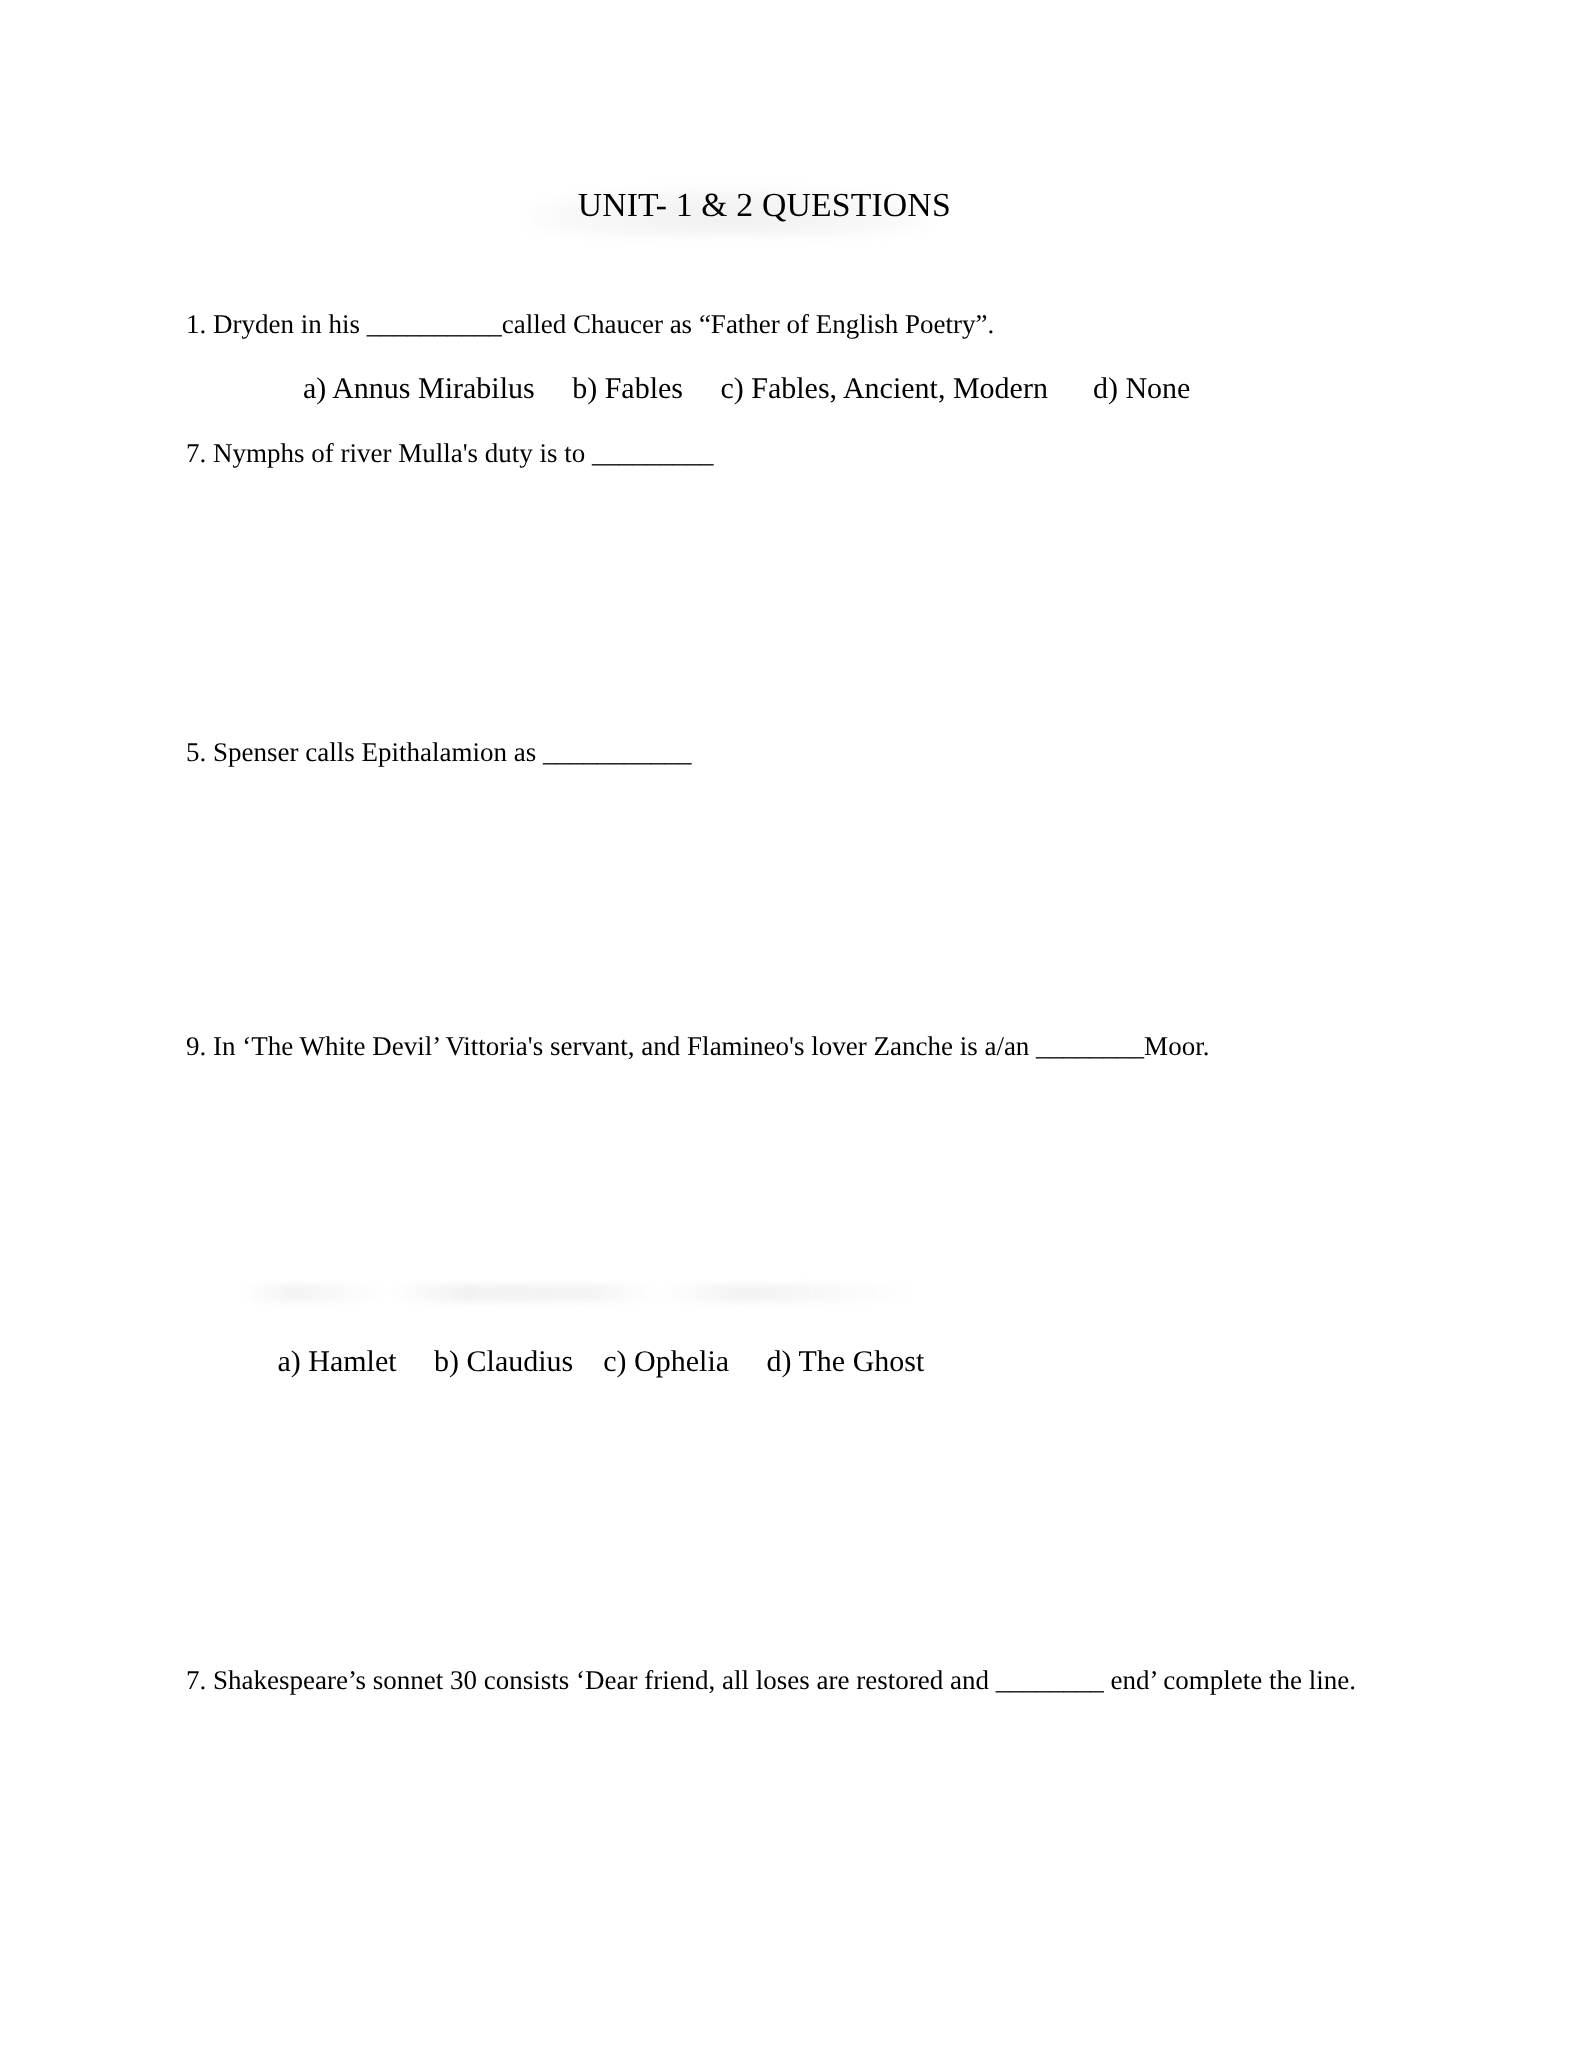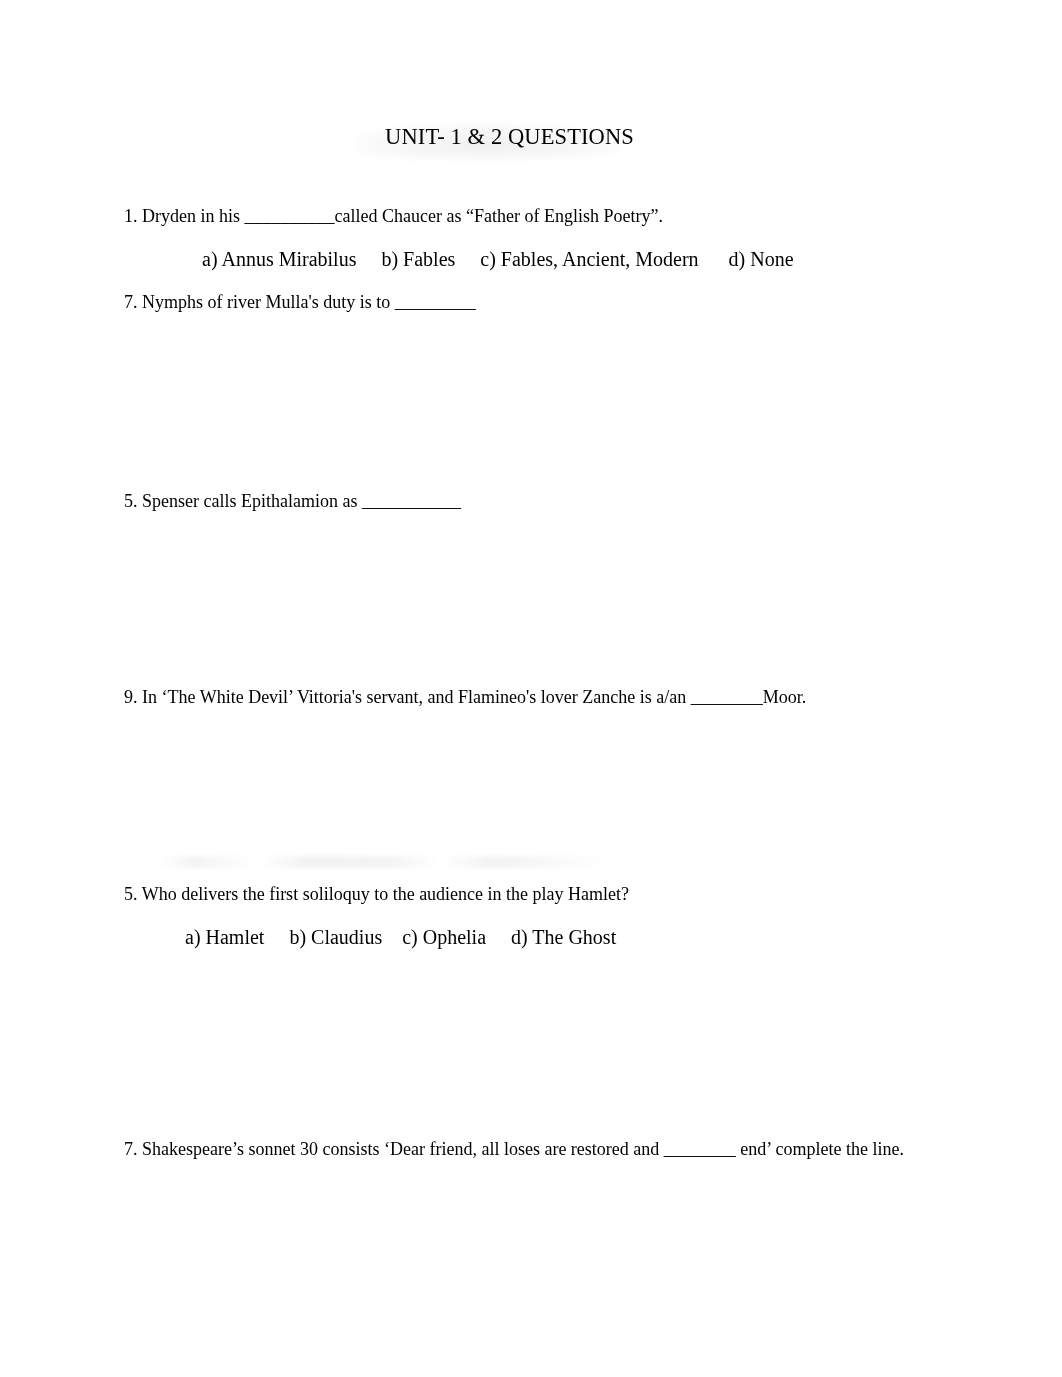--- a/index.html
+++ b/index.html
@@ -132,21 +132,20 @@
 
     <div style="height:167px"></div>
 
     <div class="q-block">
       <p class="q-text">9. In ‘The White Devil’ Vittoria's servant, and Flamineo's lover Zanche is a/an ________Moor.</p>
     </div>
 
     <div style="height:168px"></div>
 
     <div class="q-block">
-      <p class="q-text">5. Who delivers the first soliloquy to the audience in the play Hamlet?</p>
       <div class="spacer-s"></div>
       <p class="q-options indent-b">   a) Hamlet     b) Claudius    c) Ophelia     d) The Ghost</p>
     </div>
 
     <div class="spacer-s"></div>
 
 
     <div style="height:169px"></div>
 
     <div class="q-block">

